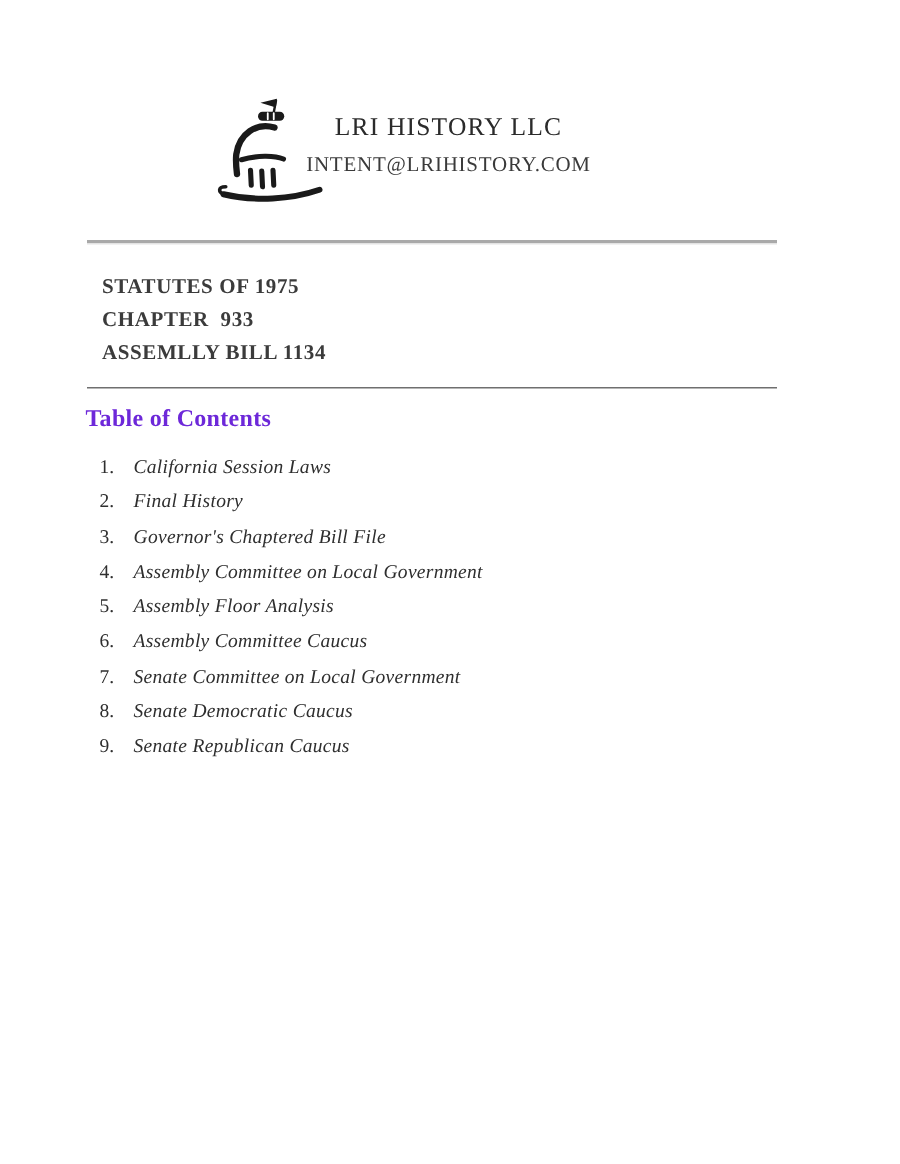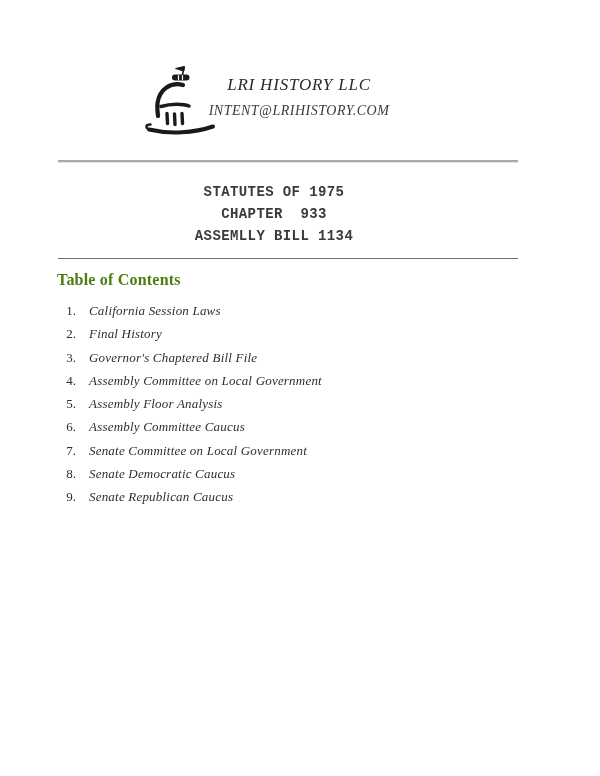--- a/index.html
+++ b/index.html
@@ -17,21 +17,20 @@
   .logo-box {
     position: absolute;
     left: 140px; top: 58px;
     width: 80px; height: 80px;
   }
   .header-text {
     position: absolute;
     left: 199px; top: 75px;
     width: 200px;
     text-align: center;
-    font-style: italic;
   }
   .company-name {
     font-size: 17px;
     letter-spacing: 0.8px;
     color: #2b2b2b;
     white-space: nowrap;
   }
   .contact-line {
     font-size: 14px;
     letter-spacing: 0.5px;
@@ -52,42 +51,41 @@
   .rule-bottom {
     position: absolute;
     left: 58px; top: 258px;
     width: 460px; height: 1px;
     background: #6f6f6f;
   }
 
   
   .reference-block {
     position: absolute;
-    left: 58px; top: 181px;
+    left: 68px; top: 181px;
     width: 432px;
-    text-align: center;
-    font-family: Liberation Mono, monospace;
+    text-align: left;
   }
   .reference-line {
     font-size: 14px;
     font-weight: bold;
     line-height: 22px;
     letter-spacing: 0.4px;
     color: #3b3b3b;
     white-space: pre;
   }
 
   
   .toc-heading {
     position: absolute;
     left: 57px; top: 271px;
     font-size: 16px;
     font-weight: bold;
     letter-spacing: 0.2px;
-    color: #4d7c0f;
+    color: #6d28d9;
   }
   .toc-list {
     position: absolute;
     left: 58px; top: 303px;
     width: 480px;
   }
   .toc-row {
     display: flex;
     align-items: baseline;
     height: 23.3px;

